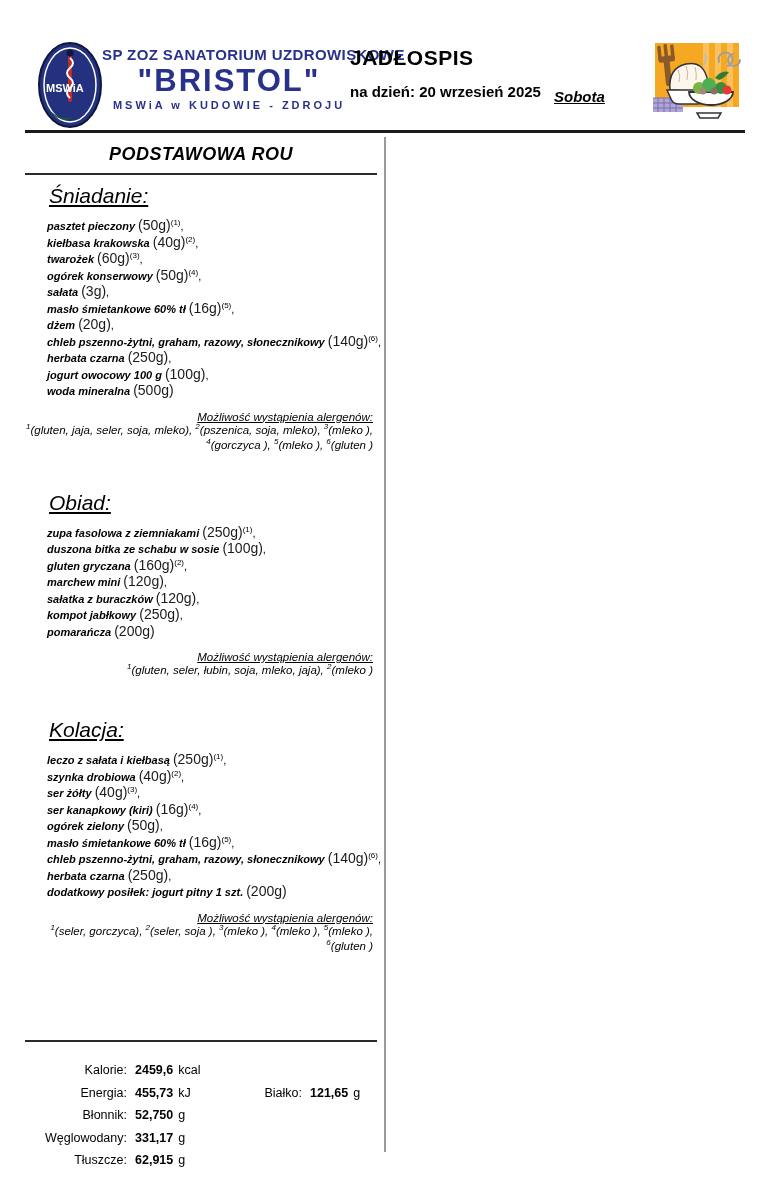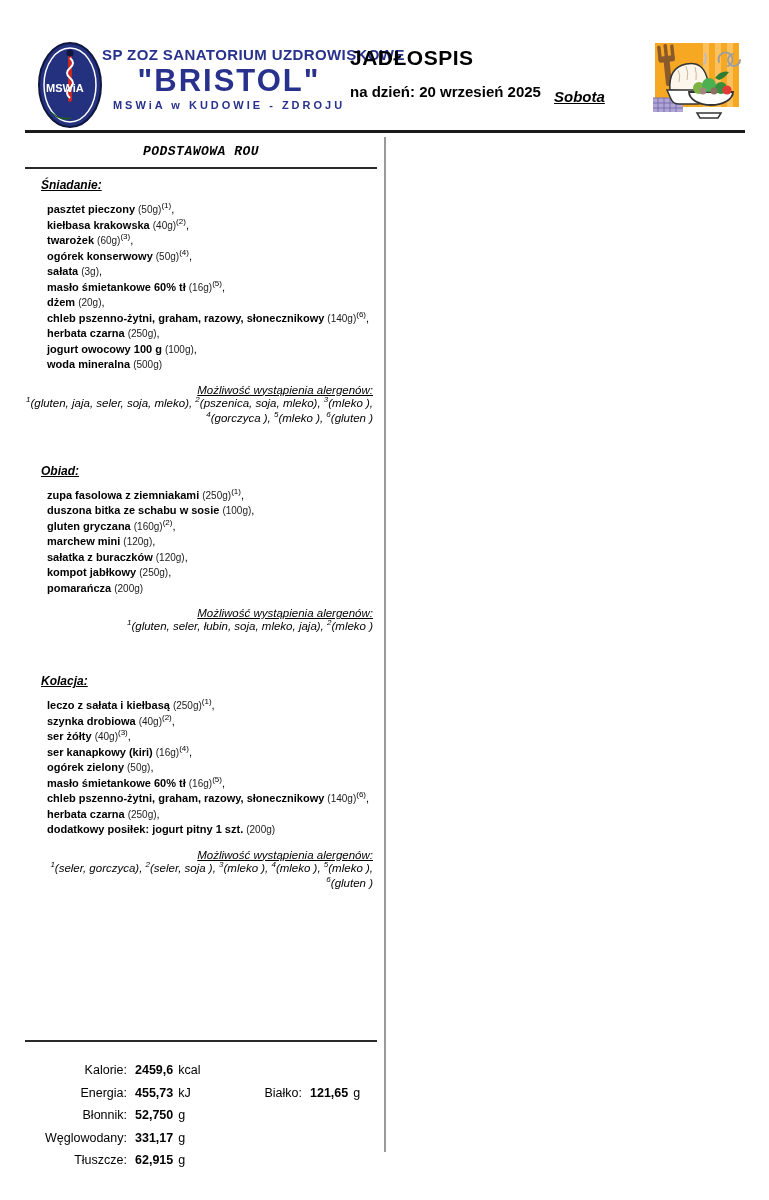--- a/index.html
+++ b/index.html
@@ -19,30 +19,30 @@
   .doc-title { font-size:21px; font-weight:bold; letter-spacing:0.5px; }
   .doc-date  { font-size:15px; font-weight:bold; margin-top:13px; white-space:nowrap; }
   .day-label { position:absolute; left:554px; top:88px; font-size:15px; font-weight:bold;
                font-style:italic; text-decoration:underline; }
   .food-illustration { position:absolute; left:645px; top:40px; width:102px; height:86px; }
   .header-rule { position:absolute; left:25px; top:130px; width:720px; height:3px; background:#1b1b1b; }
   .column-divider { position:absolute; left:384px; top:137px; width:2px; height:1015px; background:#9a9a9a; }
 
   
   .left-col { position:absolute; left:25px; top:138px; width:352px; }
-  .diet-title { text-align:center; font-size:13px; font-weight:bold; font-style:italic;
-                letter-spacing:0.5px; margin-top:6px;font-family:Liberation Mono, monospace; }
+  .diet-title { text-align:center; font-size:18px; font-weight:bold; font-style:italic;
+                letter-spacing:0.5px; margin-top:6px; }
   .diet-rule { height:2px; background:#2a2a2a; margin-top:8px; }
 
-  .meal-heading { font-size:12px; font-weight:bold; font-style:italic;
-                  text-decoration:underline; margin-left:16px; }
+  .meal-heading { font-size:21px; font-weight:normal; font-style:italic;
+                  text-decoration:underline; margin-left:24px; }
   .meal-items { margin-top:10px; margin-left:22px; }
   .item { font-size:11px; line-height:15.5px; white-space:nowrap; }
-  .item-name { font-weight:bold; }
-  .portion { font-size:10px; color:#1a1a1a; margin-left:3px; }
+  .item-name { font-weight:bold;font-style:italic; }
+  .portion { font-size:14px; color:#1a1a1a; margin-left:3px; }
   .item sup { font-size:8px; line-height:0; }
   .tail { font-size:11px; }
 
   .allergen-block { margin-top:11px; text-align:right; padding-right:4px; }
   .allergen-heading { font-size:11.5px; font-style:italic; text-decoration:underline; }
   .allergen-line { font-size:11.5px; font-style:italic; line-height:15px; }
   .allergen-line sup { font-size:8px; line-height:0; }
 
   .meal-breakfast { margin-top:9px; }
   .meal-lunch { margin-top:38px; }

